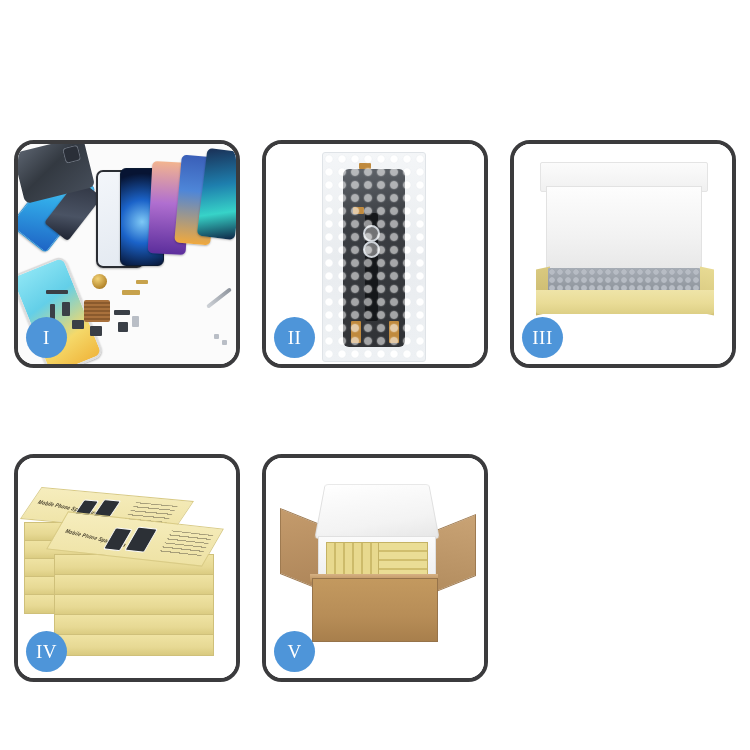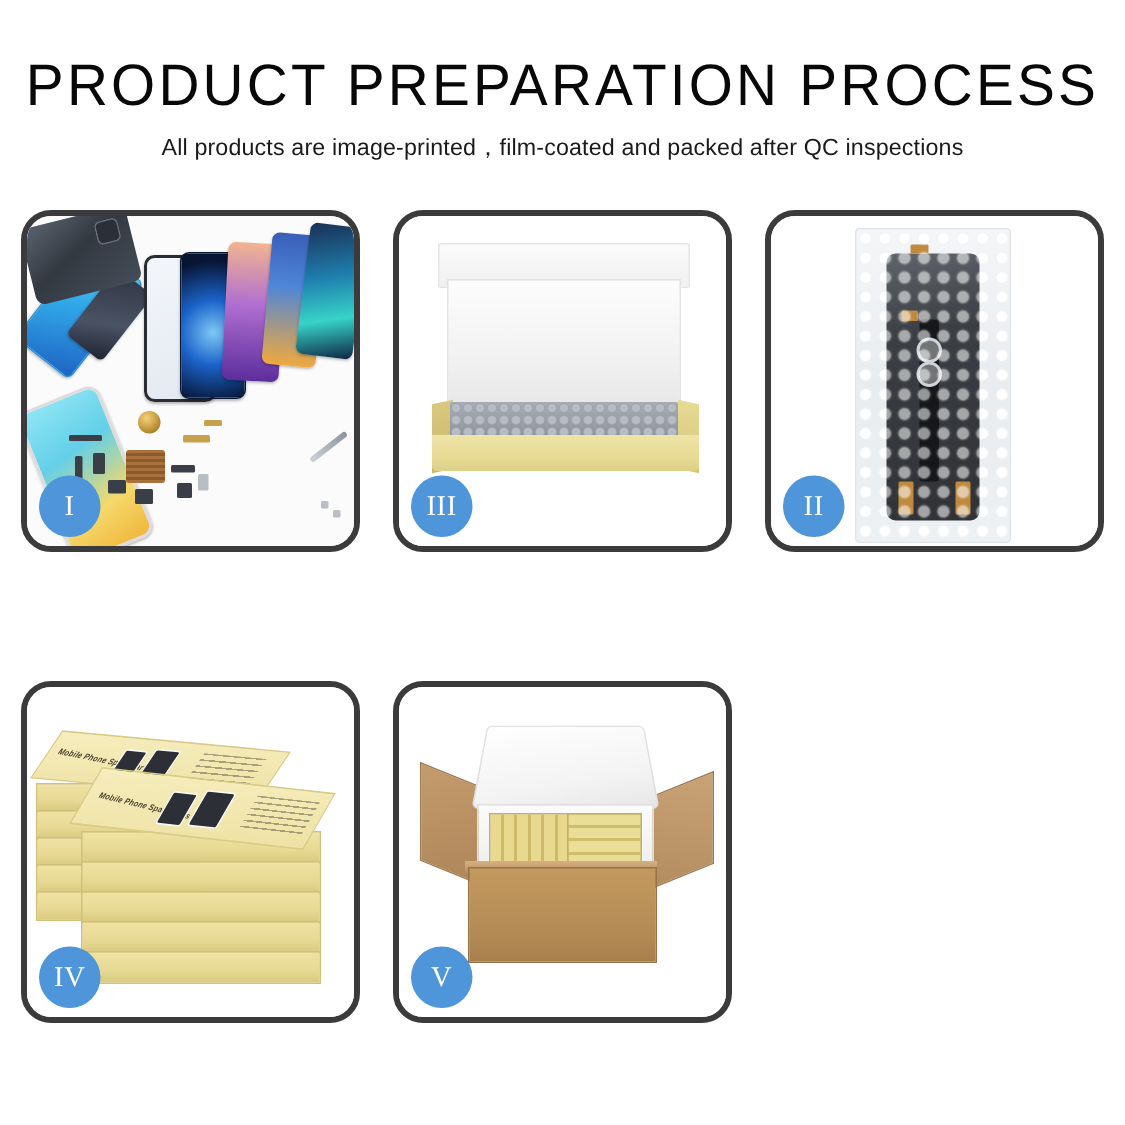--- a/index.html
+++ b/index.html
@@ -383,24 +383,20 @@
   .c6-seam {
     position: absolute;
     background: rgba(120,92,58,.45);
   }
 </style>
 </head>
 <body>
 
 <div class="page">
 
-  <div class="header">
-    <div class="title">PRODUCT PREPARATION PROCESS</div>
-    <div class="subtitle">All products are image-printed，film-coated and packed after QC inspections</div>
-  </div>
 
   <div class="grid">
 
     <div class="panel">
       <div class="panel-inner p1">
         <div class="ph ph-a"></div>
         <div class="ph ph-a2"></div>
         <div class="ph ph-glass"></div>
         <div class="ph ph-b"></div>
         <div class="ph ph-c"></div>
@@ -422,49 +418,49 @@
         <div class="chip" style="left:96px;top:166px;width:16px;height:5px;"></div>
         <div class="chip" style="left:100px;top:178px;width:10px;height:10px;"></div>
         <div class="chip light" style="left:114px;top:172px;width:7px;height:11px;"></div>
         <div class="chip light" style="left:196px;top:190px;width:5px;height:5px;"></div>
         <div class="chip light" style="left:204px;top:196px;width:5px;height:5px;"></div>
       </div>
       <div class="badge">I</div>
     </div>
 
     <div class="panel">
-      <div class="panel-inner p3">
-        <div class="b3-lid"></div>
-        <div class="b3-foam"></div>
-        <div class="b3-left-wall"></div>
-        <div class="b3-right-wall"></div>
-        <div class="b3-bubbles"></div>
-        <div class="b3-front"></div>
-      </div>
-      <div class="badge">III</div>
-    </div>
-
-    <div class="panel">
       <div class="panel-inner p2">
         <div class="bw-bag">
           <div class="bw-screen"></div>
           <div class="bw-flex"></div>
           <div class="bw-conn" style="left:36px;top:10px;width:12px;height:6px;"></div>
           <div class="bw-conn" style="left:30px;top:54px;width:11px;height:7px;"></div>
           <div class="bw-conn" style="left:28px;top:168px;width:10px;height:22px;"></div>
           <div class="bw-conn" style="left:66px;top:168px;width:10px;height:22px;"></div>
           <div class="bw-ring" style="left:40px;top:72px;"></div>
           <div class="bw-ring" style="left:40px;top:88px;"></div>
           <div class="bw-overlay"></div>
         </div>
       </div>
       <div class="badge">II</div>
     </div>
 
     <div class="panel">
+      <div class="panel-inner p3">
+        <div class="b3-lid"></div>
+        <div class="b3-foam"></div>
+        <div class="b3-left-wall"></div>
+        <div class="b3-right-wall"></div>
+        <div class="b3-bubbles"></div>
+        <div class="b3-front"></div>
+      </div>
+      <div class="badge">III</div>
+    </div>
+
+    <div class="panel">
       <div class="panel-inner p4">
         <div class="stack">
 
           <div class="sbox" style="left:6px;top:64px;width:108px;height:18px;"></div>
           <div class="sbox" style="left:6px;top:82px;width:108px;height:18px;"></div>
           <div class="sbox" style="left:6px;top:100px;width:108px;height:18px;"></div>
           <div class="sbox" style="left:6px;top:118px;width:108px;height:18px;"></div>
           <div class="sbox" style="left:6px;top:136px;width:108px;height:18px;"></div>
 
           <div class="sbox-top" style="left:8px;top:36px;width:160px;height:30px;transform:skewX(-34deg) skewY(5deg);">

